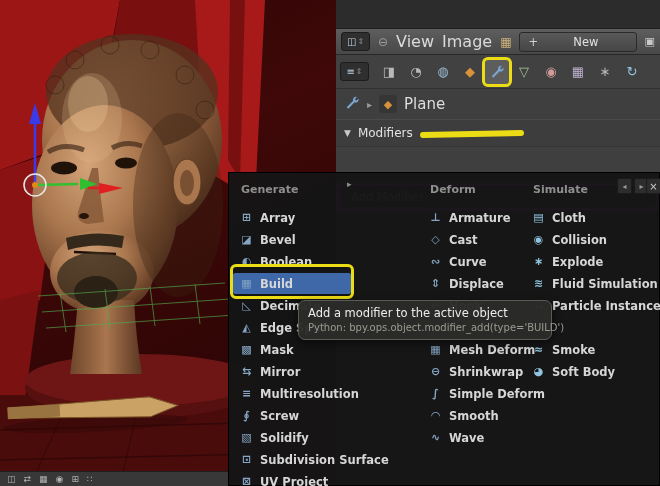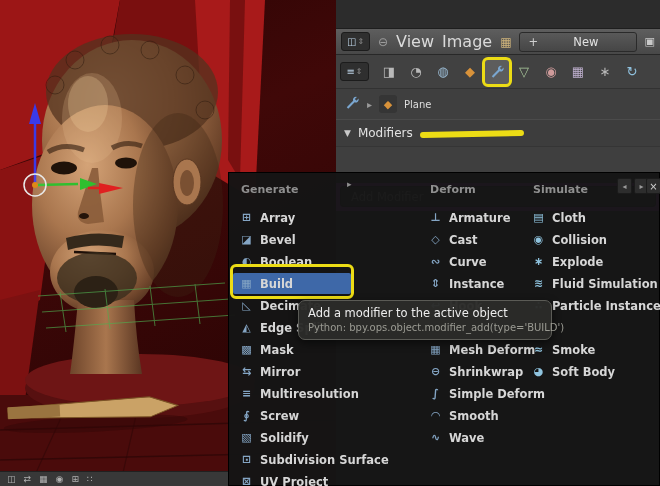--- a/index.html
+++ b/index.html
@@ -36,21 +36,21 @@
   .tabs .editor-btn { margin-right:8px; }
   .tabs-icons { display:flex; align-items:center; gap:3px; }
   .tab { width:24px; height:24px; display:flex; align-items:center; justify-content:center;
          font-size:13px; border-radius:3px; }
   .tab.hl { background:#5d5d5d; box-shadow:0 0 0 3px var(--annot,#ecdc15); }
 
   .crumb { height:30px; display:flex; align-items:center; gap:7px; padding:0 9px; background:#3f3f3f; }
   .chev { color:#9a9a9a; font-size:10px; }
   .obj-chip { width:18px; height:18px; background:#353535; border-radius:3px; display:flex;
               align-items:center; justify-content:center; color:#d8923a; font-size:11px; }
-  .obj-label { color:#dddddd; font-size:10px; }
+  .obj-label { color:#dddddd; font-size:15px; }
 
   .mod-hdr { position:relative; height:26px; display:flex; align-items:center; gap:7px; padding:0 8px;
              background:#3d3d3d; border-top:1px solid #4b4b4b; border-bottom:1px solid #353535; }
   .tri { color:#c9c9c9; font-size:9px; }
   .mod-title { color:#e1e1e1; font-size:12px; }
   .yellow-line { position:absolute; left:84px; top:11px; width:104px; height:6px;
                  background:var(--annot,#ecdc15); border-radius:3px; transform:rotate(-1.2deg); }
 
   .addmod-row { height:28px; padding:3px 4px; background:#d946ef; box-sizing:border-box;margin-top:36px; }
   .addmod-btn { width:100%; height:21px; background:linear-gradient(#4b4b4b,#3c3c3c);
@@ -344,21 +344,21 @@
         <div class="menu-item" style="top: 52px;">
           <span class="mi-icon">◇</span>
           <span class="mi-label">Cast</span>
         </div>
         <div class="menu-item" style="top: 74px;">
           <span class="mi-icon">∾</span>
           <span class="mi-label">Curve</span>
         </div>
         <div class="menu-item" style="top: 96px;">
           <span class="mi-icon">⇕</span>
-          <span class="mi-label">Instance</span>
+          <span class="mi-label">Displace</span>
         </div>
         <div class="menu-item" style="top: 118px;">
           <span class="mi-icon">↩</span>
           <span class="mi-label">Hook</span>
         </div>
         <div class="menu-item" style="top: 140px;">
           <span class="mi-icon"></span>
           <span class="mi-label"></span>
         </div>
         <div class="menu-item" style="top: 162px;">

